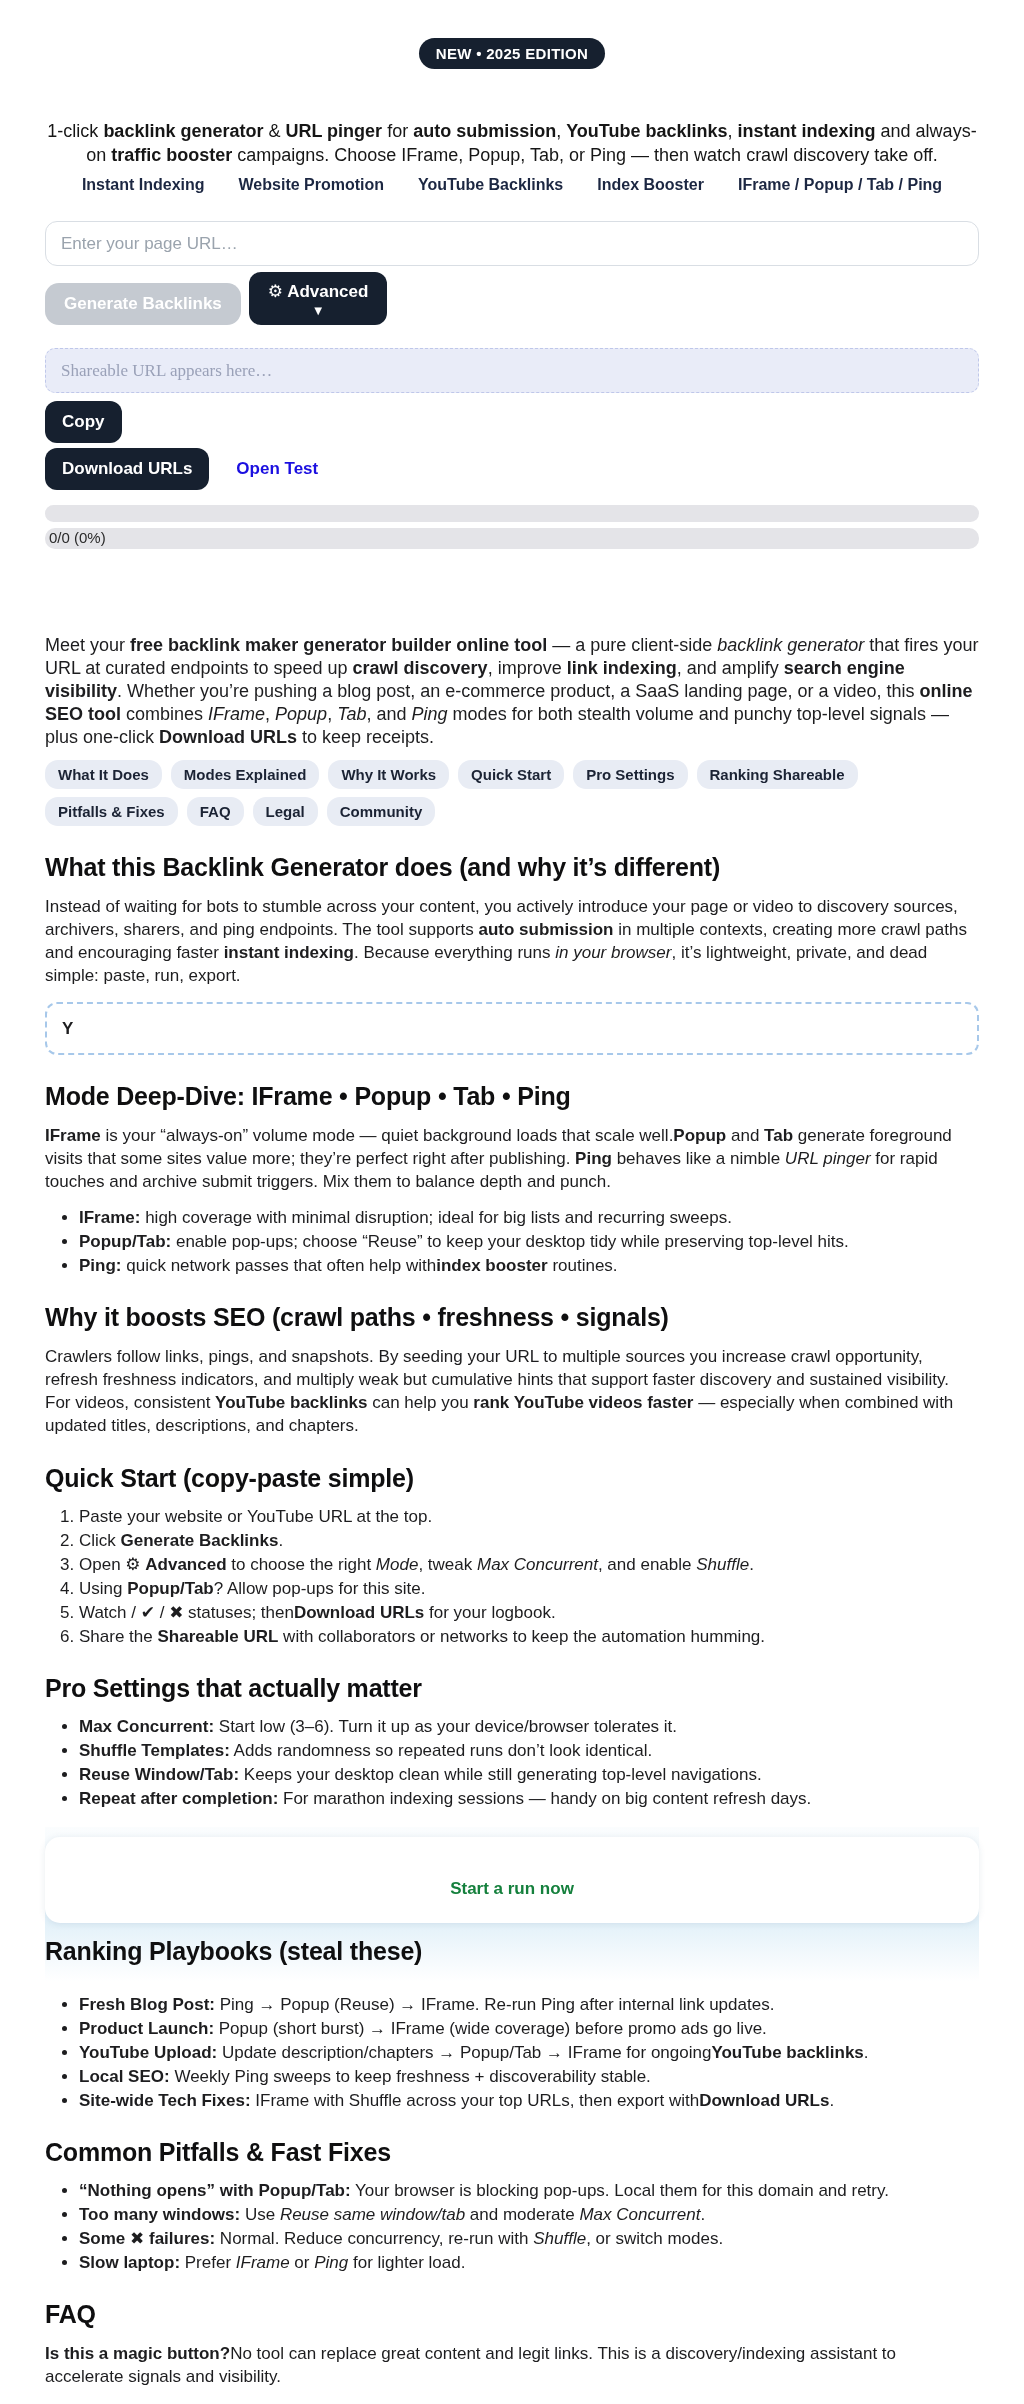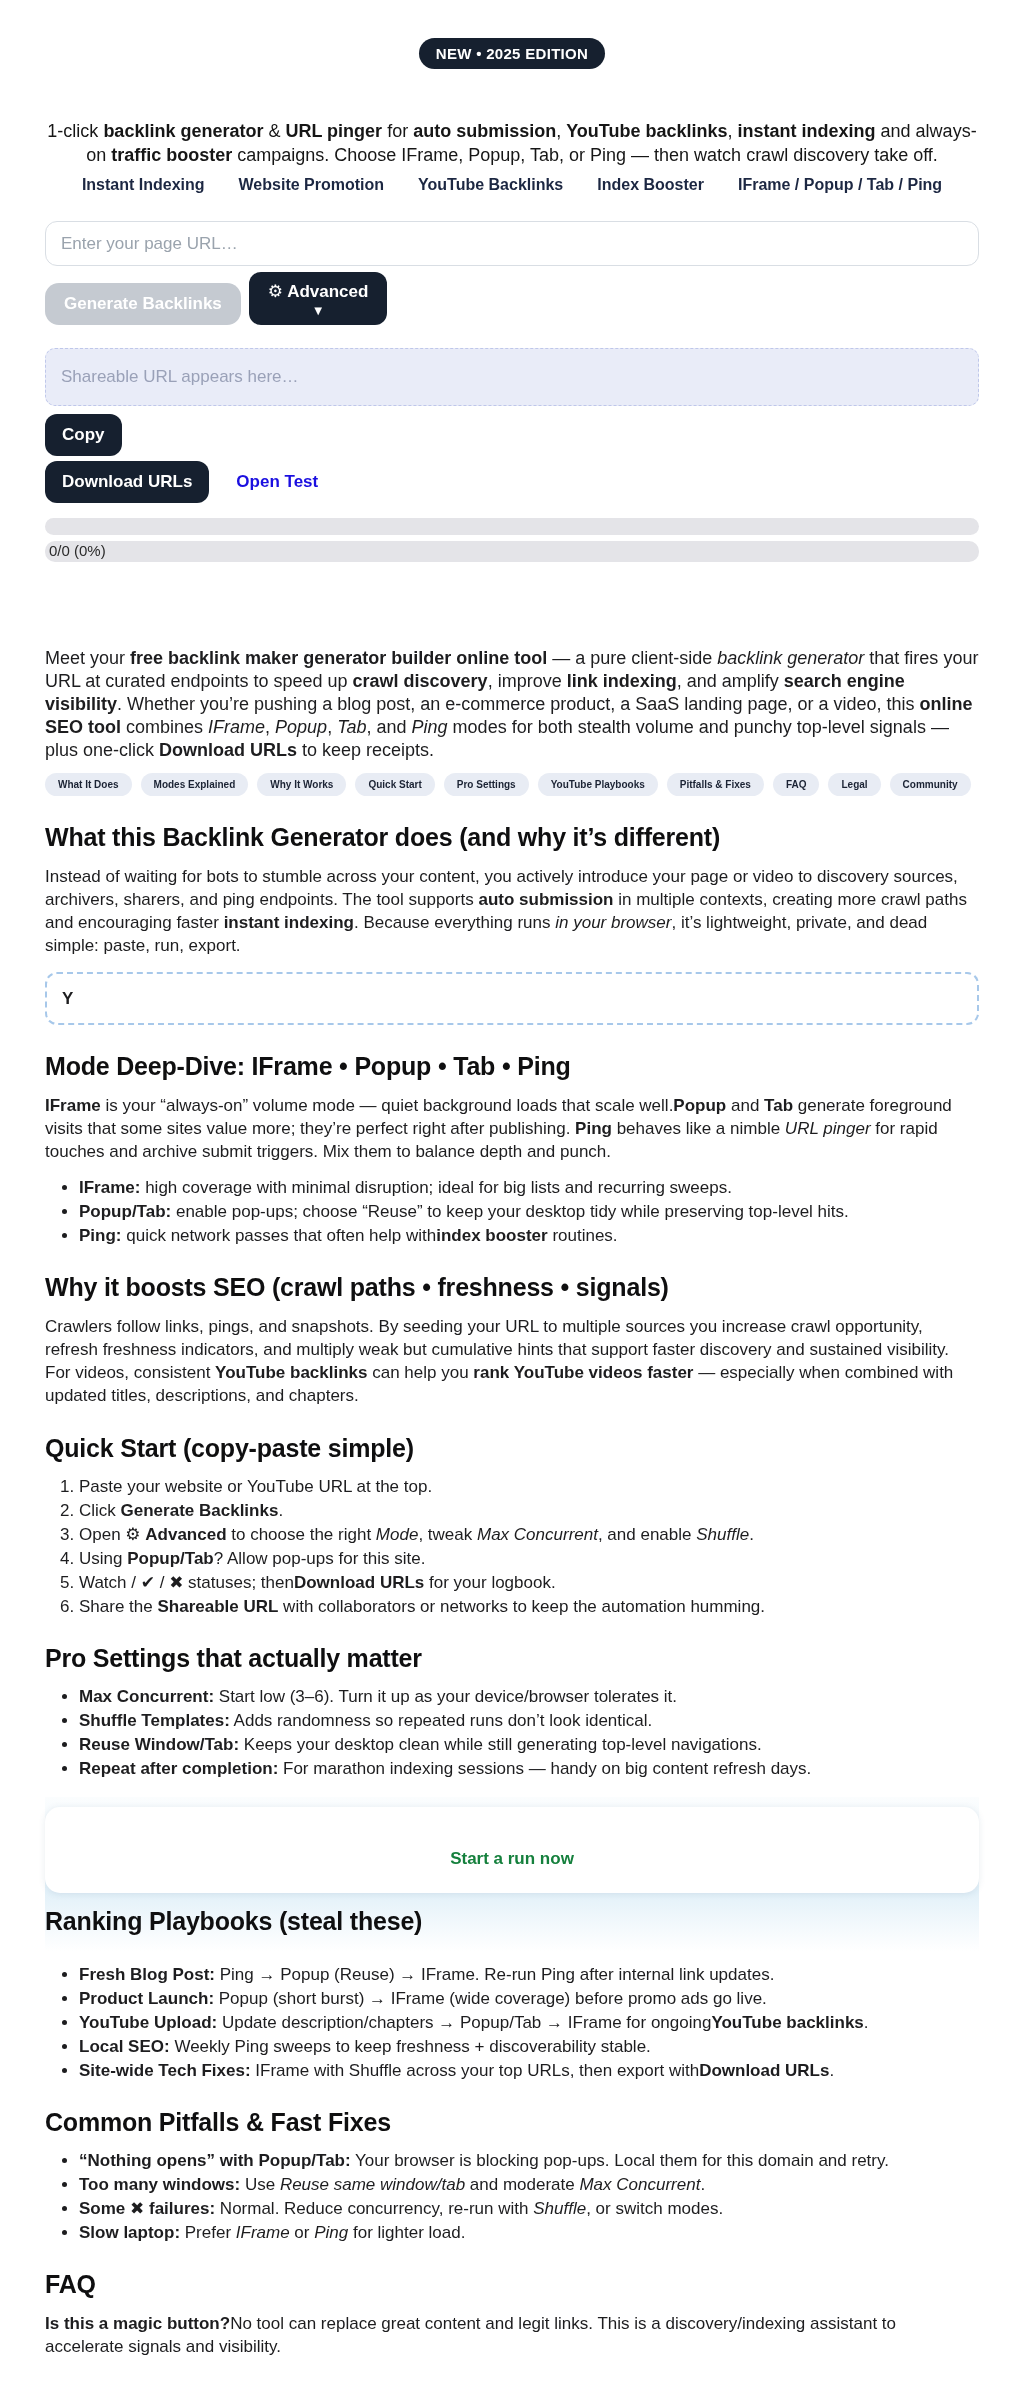--- a/index.html
+++ b/index.html
@@ -43,24 +43,24 @@
     background: #c5cad1; color: #ffffff; font-weight: 700; font-size: 17px;
     padding: 11px 19px; border-radius: 14px;
   }
   .btn-advanced {
     background: #16202f; color: #ffffff; font-weight: 700; font-size: 17px;
     padding: 9px 19px 7px 19px; border-radius: 12px;
     display: flex; flex-direction: column; align-items: center; gap: 2px;
   }
   .btn-advanced .caret { font-size: 13px; line-height: 14px; }
   .share-output {
-    margin-top: 23px; width: 100%; height: 58px;
+    margin-top: 23px; width: 100%; height: 45px;
     background: #e9ecf8; border: 1px dashed #bfc7ea; border-radius: 10px;
     padding: 0 15px; font-size: 17px; color: #0f172a;
-    font-family: Liberation Sans, sans-serif; outline: none;
+    font-family: Liberation Serif, serif; outline: none;
   }
   .share-output::placeholder { color: #9aa1b8; }
   .copy-row { margin-top: 8px; }
   .btn-dark {
     background: #16202f; color: #ffffff; font-weight: 700; font-size: 17px;
     padding: 11px 17px; border-radius: 12px;
   }
   .dl-row { margin-top: 5px; display: flex; align-items: center; gap: 27px; }
   .open-test {
     color: #1b0fe0; font-weight: 700; font-size: 17px;
@@ -73,21 +73,21 @@
   .progress-status-bar {
     margin-top: 6px; width: 100%; height: 21px;
     background: #e4e4e8; border-radius: 10px;
     font-size: 15px; line-height: 20px; color: #2a2a2a; padding-left: 4px;
   }
 
   
   .description { margin-top: 85px; font-size: 18px; line-height: 23px; }
   .toc { margin-top: 11px; display: flex; flex-wrap: wrap; gap: 8px 9px; }
   .toc-pill {
-    background: #e8ecf4; color: #1b2334; font-weight: 700; font-size: 10px;
+    background: #e8ecf4; color: #1b2334; font-weight: 700; font-size: 15px;
     padding: 6px 13px; border-radius: 13px; text-decoration: none;
     cursor: pointer; white-space: nowrap;
   }
   h2 {
     margin: 27px 0 13px 0; font-size: 25px; font-weight: 700;
     color: #0f0f10; letter-spacing: -.2px;
   }
   .body-p { font-size: 17px; line-height: 23px; margin-bottom: 15px; }
   .callout {
     border: 2px dashed #a7c8ea; border-radius: 12px;
@@ -161,21 +161,21 @@
 
   
   <p class="description"><span>Meet your </span><span style="font-weight: 700;">free backlink maker generator builder online tool</span><span> — a pure client-side </span><span style="font-style: italic;">backlink generator</span><span> that fires your URL at curated endpoints to speed up </span><span style="font-weight: 700;">crawl discovery</span><span>, improve </span><span style="font-weight: 700;">link indexing</span><span>, and amplify </span><span style="font-weight: 700;">search engine visibility</span><span>. Whether you’re pushing a blog post, an e-commerce product, a SaaS landing page, or a video, this </span><span style="font-weight: 700;">online SEO tool</span><span> combines </span><span style="font-style: italic;">IFrame</span><span>, </span><span style="font-style: italic;">Popup</span><span>, </span><span style="font-style: italic;">Tab</span><span>, and </span><span style="font-style: italic;">Ping</span><span> modes for both stealth volume and punchy top-level signals — plus one-click </span><span style="font-weight: 700;">Download URLs</span><span> to keep receipts.</span></p>
 
   <div class="toc">
       <a class="toc-pill">What It Does</a>
       <a class="toc-pill">Modes Explained</a>
       <a class="toc-pill">Why It Works</a>
       <a class="toc-pill">Quick Start</a>
       <a class="toc-pill">Pro Settings</a>
-      <a class="toc-pill">YouTube Playbooks</a>
+      <a class="toc-pill">Ranking Shareable</a>
       <a class="toc-pill">Pitfalls &amp; Fixes</a>
       <a class="toc-pill">FAQ</a>
       <a class="toc-pill">Legal</a>
       <a class="toc-pill">Community</a>
     </div>
 
   <section>
     <h2>What this Backlink Generator does (and why it’s different)</h2>
     <p class="body-p"><span>Instead of waiting for bots to stumble across your content, you actively introduce your page or video to discovery sources, archivers, sharers, and ping endpoints. The tool supports </span><span style="font-weight: 700;">auto submission</span><span> in multiple contexts, creating more crawl paths and encouraging faster </span><span style="font-weight: 700;">instant indexing</span><span>. Because everything runs </span><span style="font-style: italic;">in your browser</span><span>, it’s lightweight, private, and dead simple: paste, run, export.</span></p>
     <div class="callout"><span>Y</span></div>

